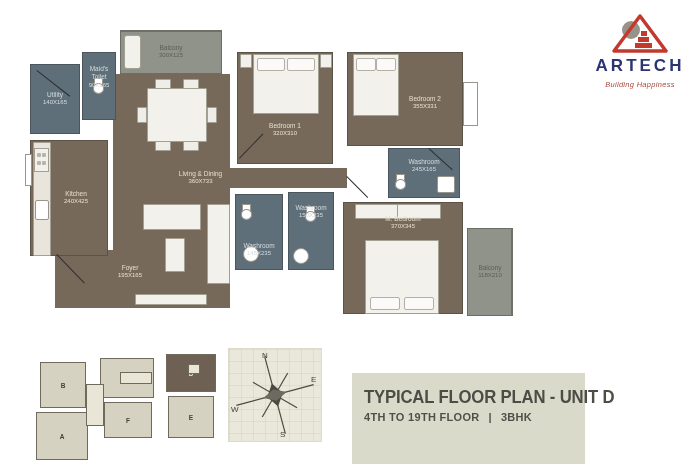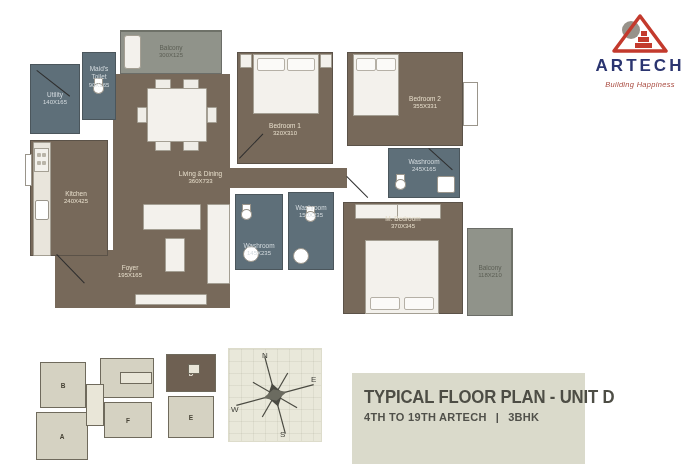--- a/index.html
+++ b/index.html
@@ -257,17 +257,17 @@
     </svg>
     <span class="cdir" style="left:33px;top:2px;">N</span>
     <span class="cdir" style="left:82px;top:26px;">E</span>
     <span class="cdir" style="left:2px;top:56px;">W</span>
     <span class="cdir" style="left:51px;top:81px;">S</span>
   </div>
 
   <div id="titleblock">
     <div id="tb-title">TYPICAL FLOOR PLAN - UNIT D</div>
     <div id="tb-sub">
-      <span>4TH TO 19TH ARTECH</span><span class="sep">|</span><span>3BHK</span>
+      <span>4TH TO 19TH FLOOR</span><span class="sep">|</span><span>3BHK</span>
     </div>
   </div>
 
 </div>
 
 </body></html>

